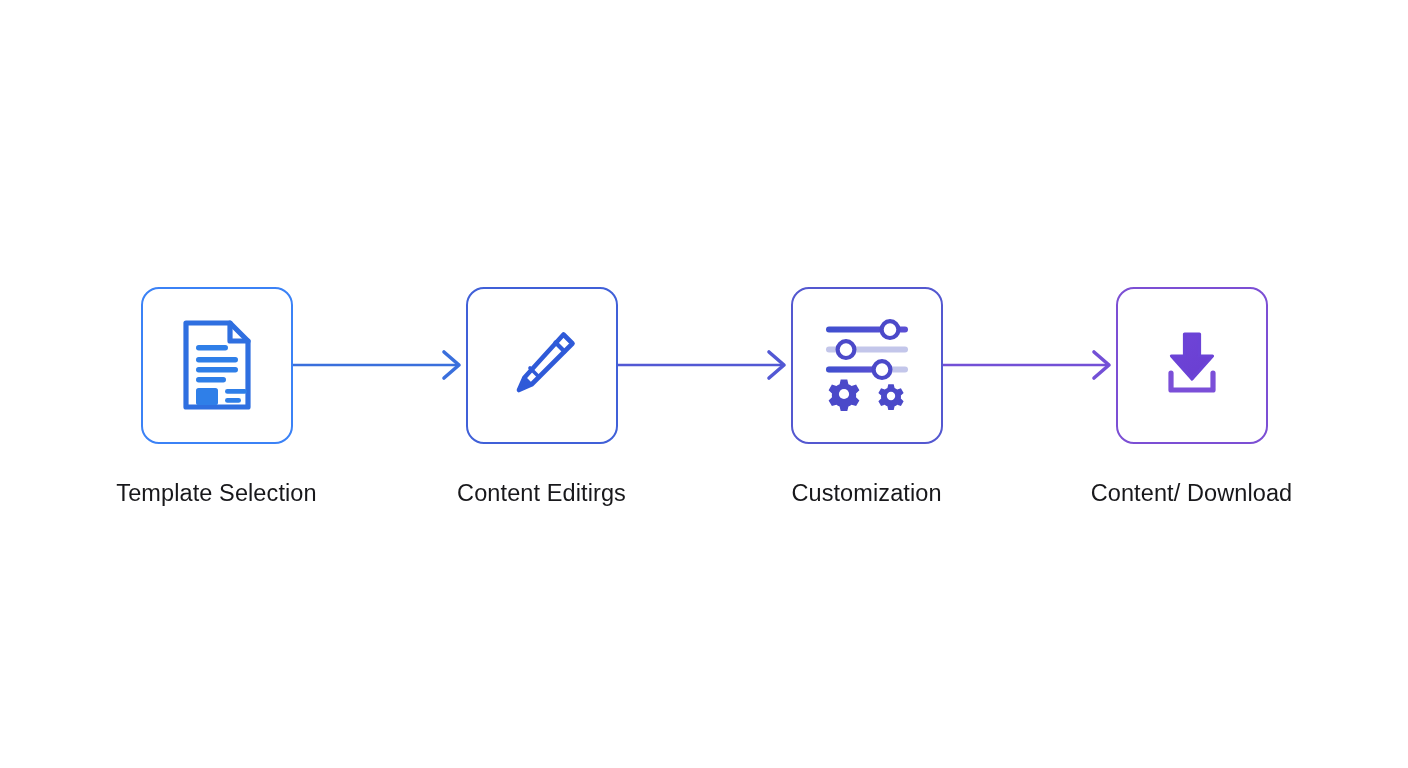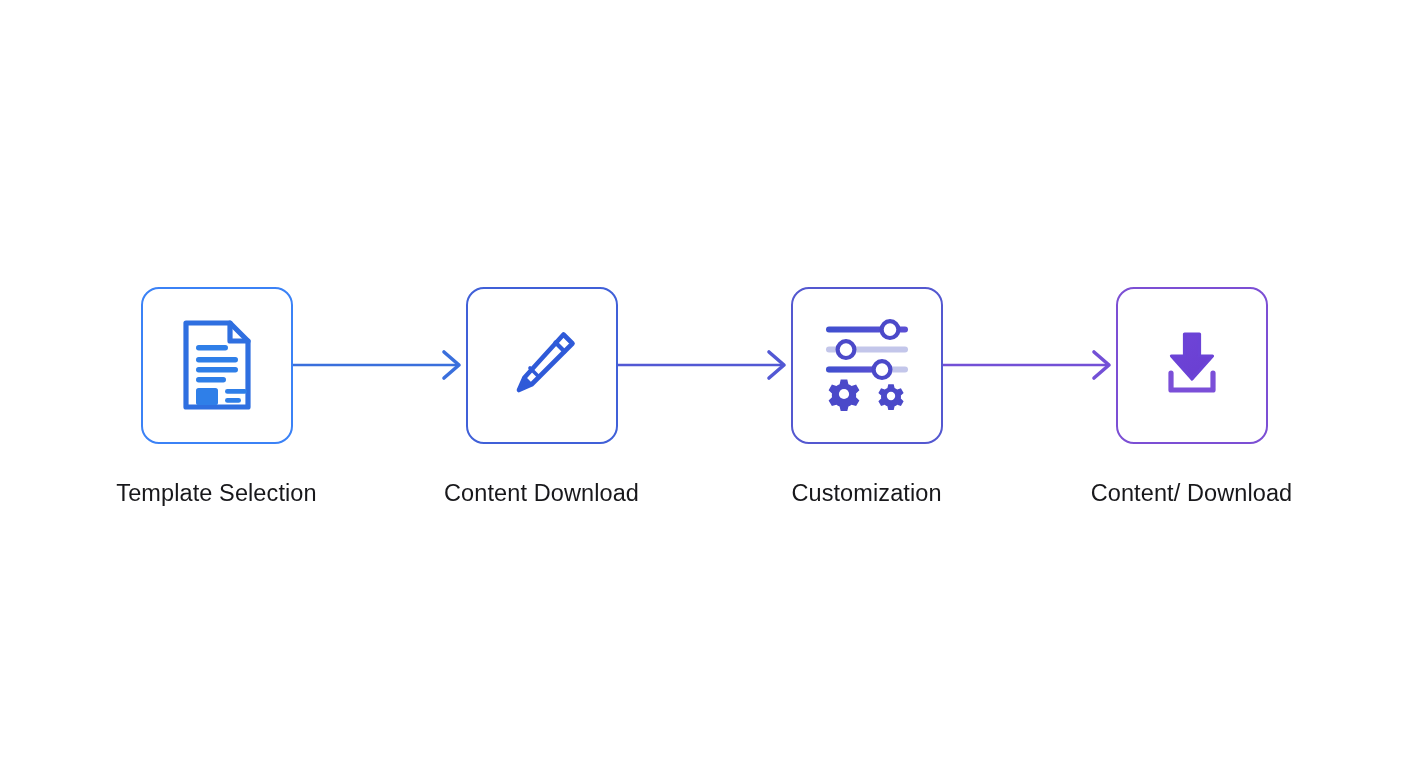--- a/index.html
+++ b/index.html
@@ -213,21 +213,21 @@
     </div>
 
   </div>
 
   <div class="labels-row">
     <div class="label-slot">
       <div class="step-label">Template Selection</div>
     </div>
     <div class="label-gap"></div>
     <div class="label-slot">
-      <div class="step-label">Content Download</div>
+      <div class="step-label">Content Editirgs</div>
     </div>
     <div class="label-gap"></div>
     <div class="label-slot">
       <div class="step-label">Customization</div>
     </div>
     <div class="label-gap"></div>
     <div class="label-slot">
       <div class="step-label">Content/ Download</div>
     </div>
   </div>

